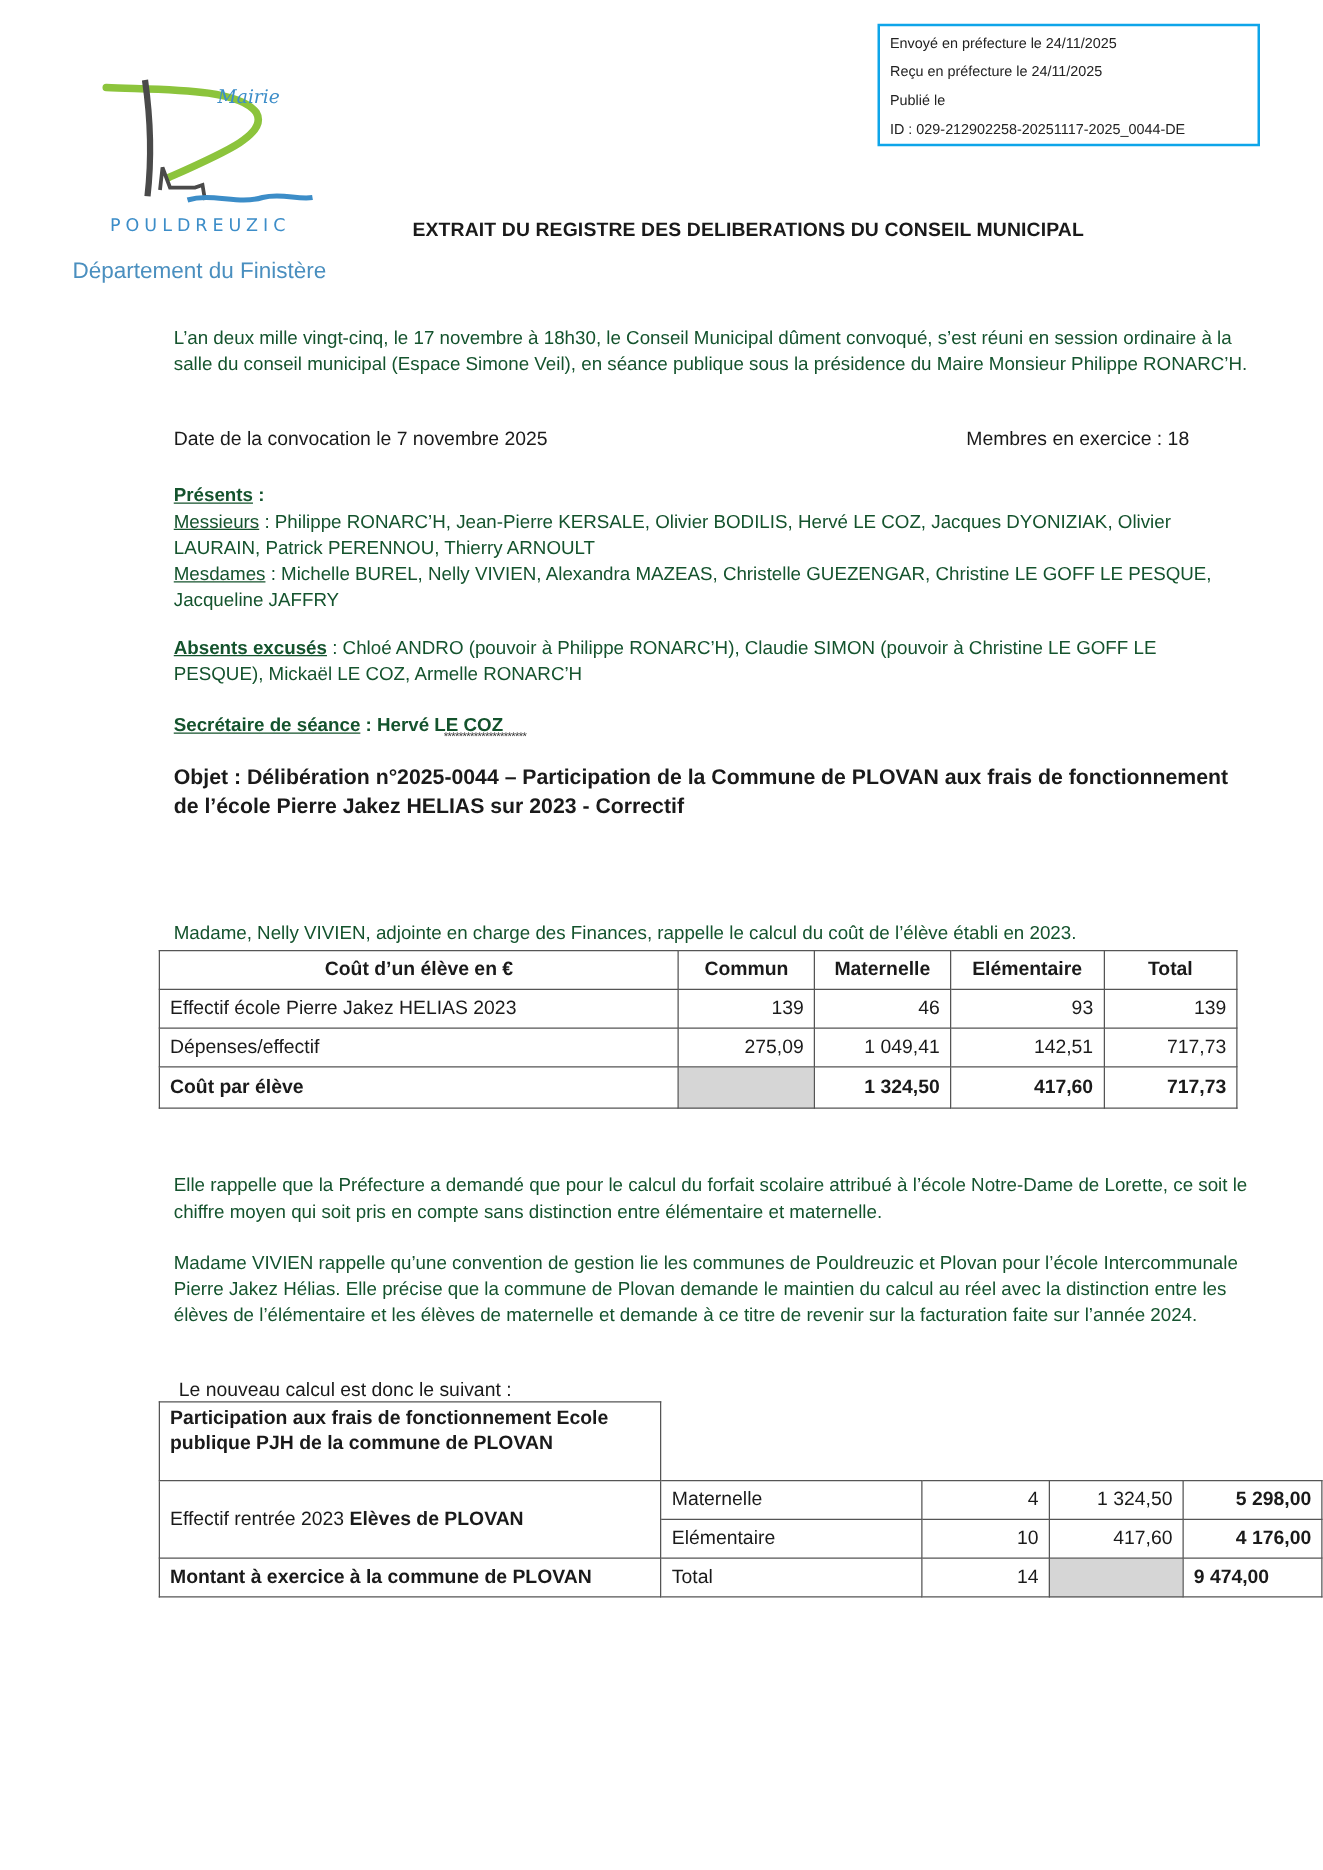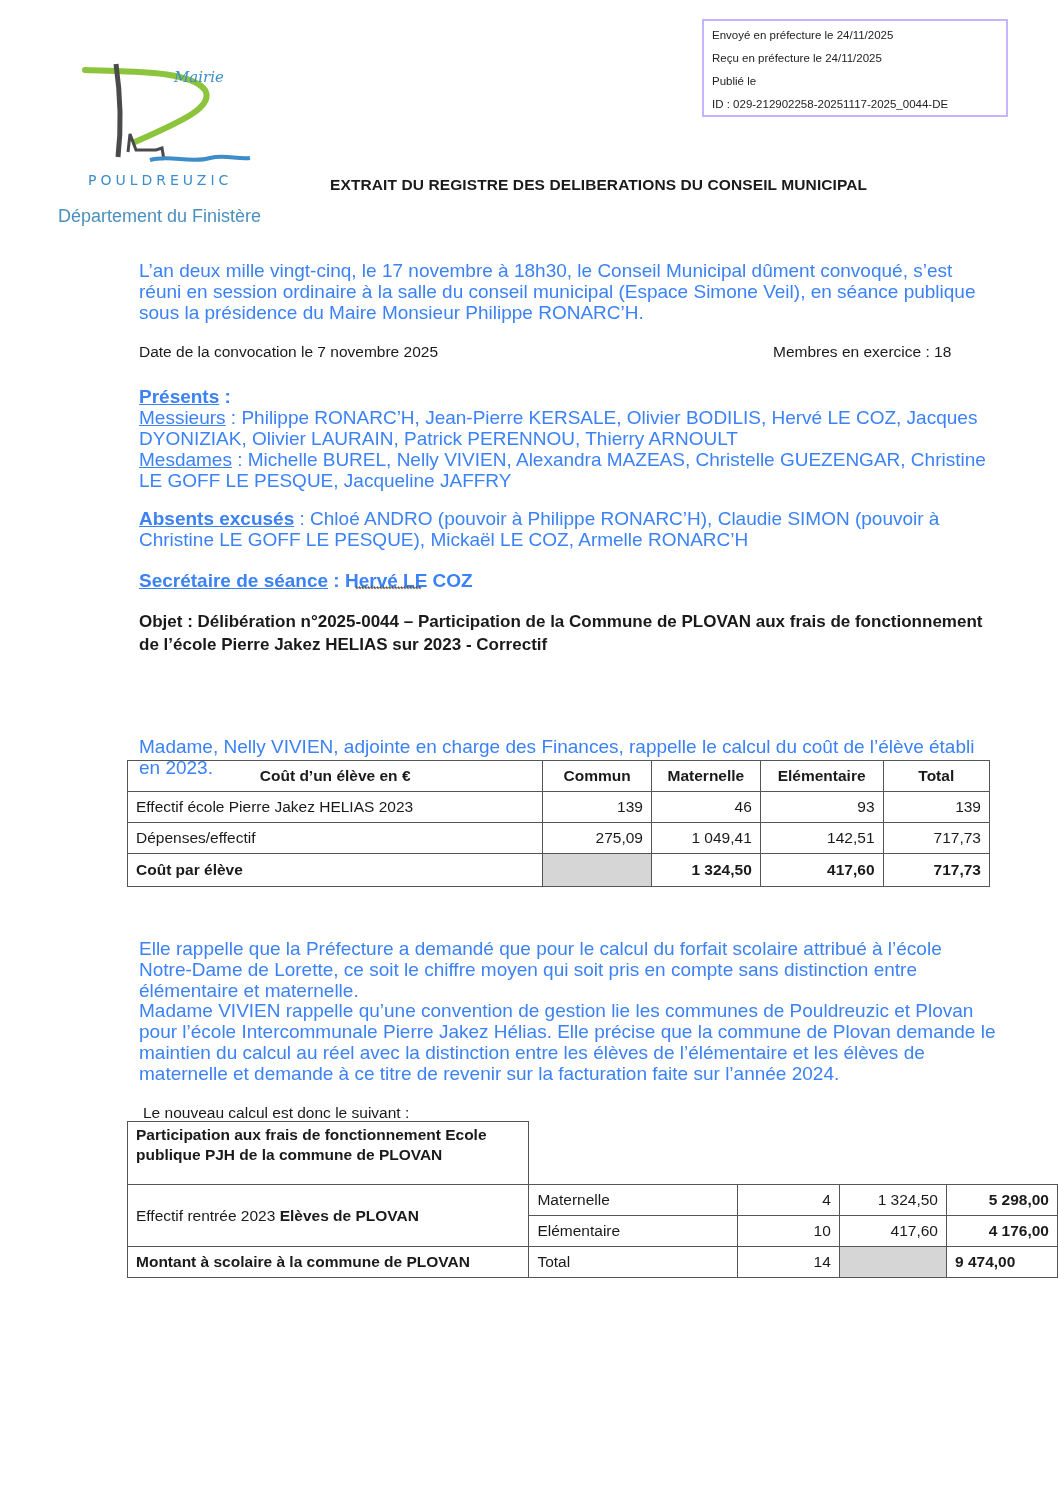--- a/index.html
+++ b/index.html
@@ -2,31 +2,31 @@
 <html><head>
 <meta charset="utf-8">
 <style>
   html, body { margin: 0; padding: 0; background: #ffffff; }
   body { width: 1058px; height: 1496px; position: relative; overflow: hidden;
          font-family: "Liberation Sans", sans-serif; color: #1a1a1a; }
   .abs { position: absolute; }
 
   
   .stamp { left: 702px; top: 19px; width: 306px; height: 98px;
-           border: 2px solid #c4b5fd; padding: 3px 8px; box-sizing: border-box;
+           border: 2px solid #0ea5e9; padding: 3px 8px; box-sizing: border-box;
            font-size: 11.5px; color: #222; }
   .stamp div { height: 23px; line-height: 23px; white-space: nowrap; }
 
   
   .logo { left: 70px; top: 52px; width: 200px; height: 140px; }
   .logo-dept { left: 58px; top: 206px; font-size: 18px; color: #4a8fbf; white-space: nowrap; }
 
   .doc-title { left: 330px; top: 176px; font-size: 15.5px; font-weight: bold; white-space: nowrap; letter-spacing: 0.1px; }
 
-  .para { font-size: 19px; line-height: 21px; color: #3b82f6; }
+  .para { font-size: 15px; line-height: 21px; color: #14532d; }
   .p1 { left: 139px; top: 260px; width: 860px; }
   .conv-date { left: 139px; top: 343px; font-size: 15.5px; }
   .members { left: 773px; top: 343px; font-size: 15.5px; }
 
   .presents { left: 139px; top: 386px; width: 860px; }
   .u { text-decoration: underline; }
   .b { font-weight: bold; }
 
   .absents { left: 139px; top: 508px; width: 860px; }
   .secretaire { left: 139px; top: 570px; }
@@ -157,20 +157,20 @@
     <td class="num" style="width:92px;">1 324,50</td>
     <td class="num b" style="width:96px;">5 298,00</td>
   </tr>
   <tr style="height:31px;">
     <td>Elémentaire</td>
     <td class="num">10</td>
     <td class="num">417,60</td>
     <td class="num b">4 176,00</td>
   </tr>
   <tr style="height:31px;">
-    <td class="b">Montant à scolaire à la commune de PLOVAN</td>
+    <td class="b">Montant à exercice à la commune de PLOVAN</td>
     <td>Total</td>
     <td class="num">14</td>
     <td class="grey"></td>
     <td class="b">9 474,00</td>
   </tr>
 </tbody>
   </table>
 
 </body></html>

